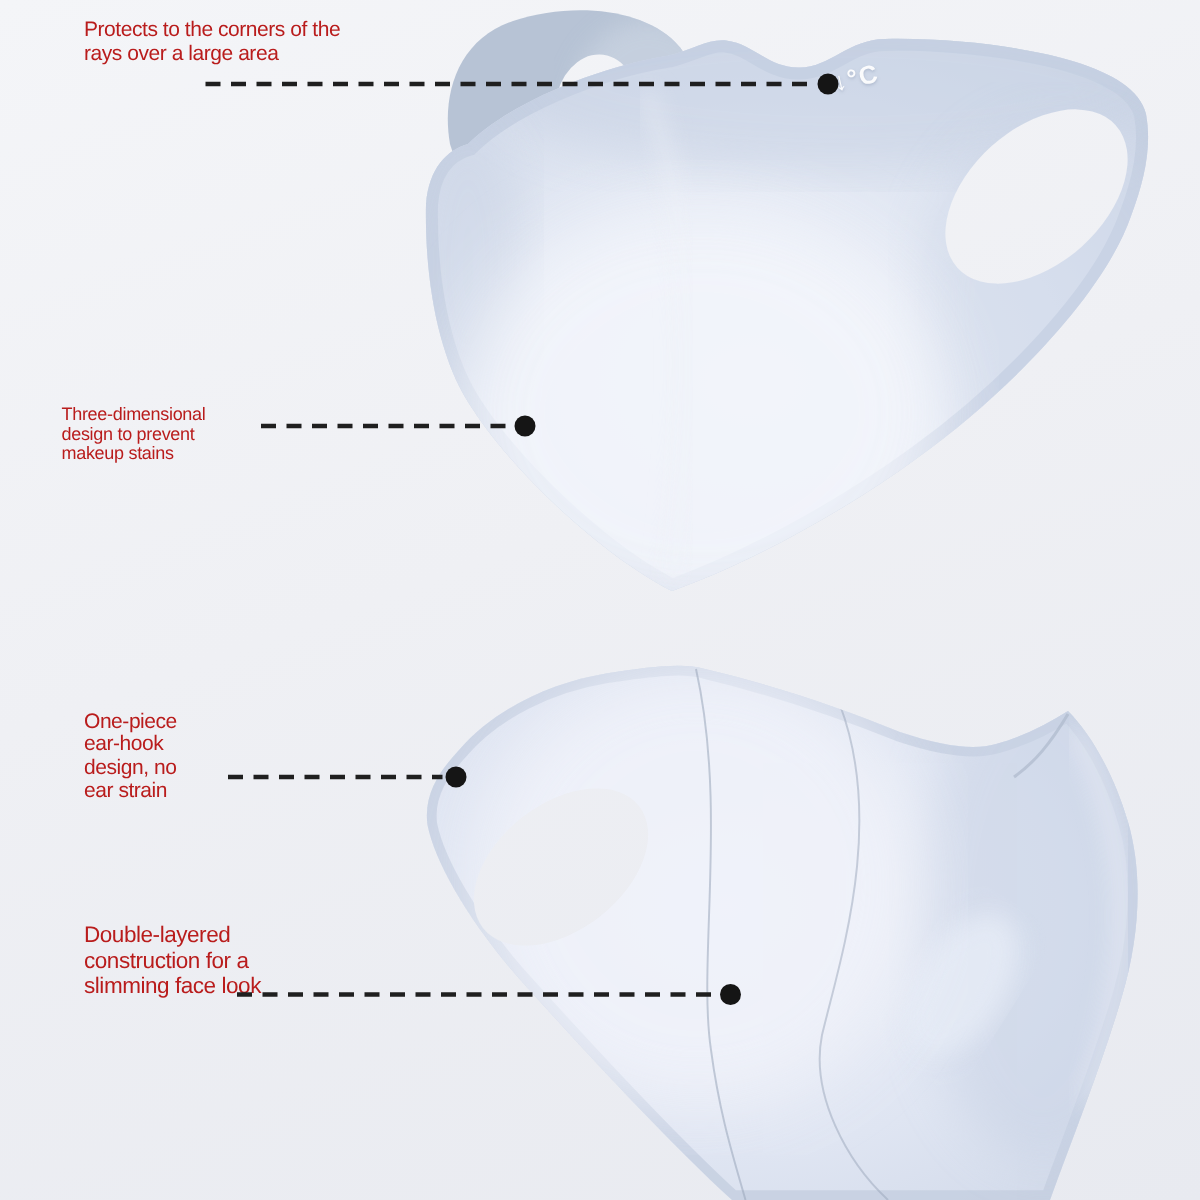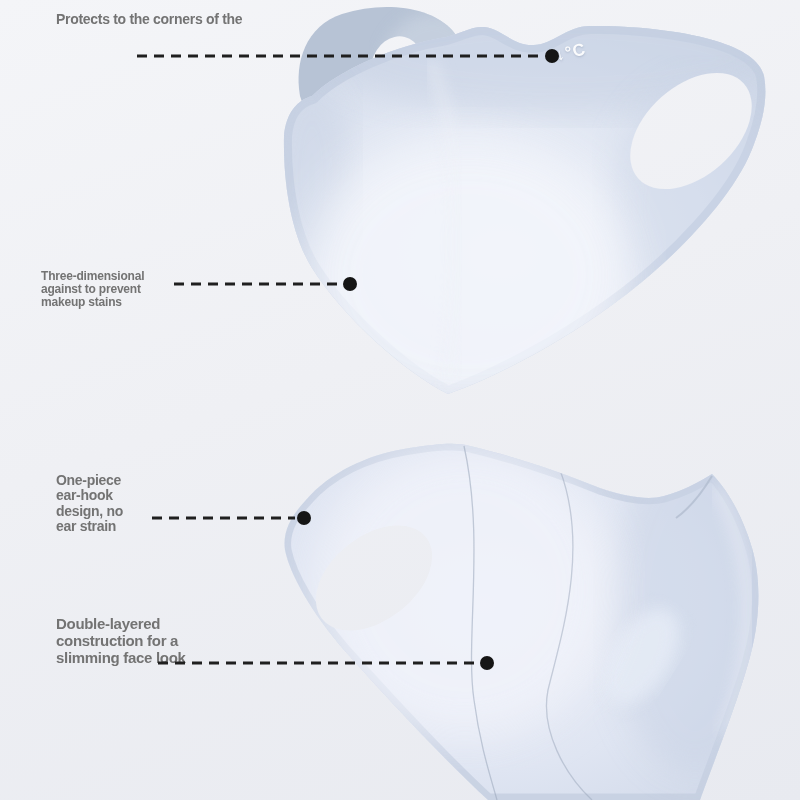--- a/index.html
+++ b/index.html
@@ -6,21 +6,21 @@
   html,body{margin:0;padding:0;}
   body{
     width:800px;height:800px;overflow:hidden;position:relative;
     font-family:"Liberation Sans","DejaVu Sans",sans-serif;
     background:linear-gradient(160deg,#f4f5f8 0%,#eff0f4 45%,#e8eaf0 100%);
   }
   .stage{position:absolute;inset:0;width:800px;height:800px;}
   .photo-layer{position:absolute;left:0;top:0;z-index:1;}
   .text-layer{position:absolute;inset:0;z-index:2;}
   .leader-layer{position:absolute;left:0;top:0;z-index:3;pointer-events:none;}
-  .ann{position:absolute;font-weight:700;color:#737373;}
+  .ann{position:absolute;font-weight:400;color:#b91c1c;}
   .ann .ln{white-space:nowrap;}
   .ann-uv{left:56px;top:12px;font-size:14px;line-height:15.5px;letter-spacing:-0.3px;}
   .ann-3d{left:41px;top:270px;font-size:12px;line-height:13.2px;letter-spacing:-0.2px;}
   .ann-ear{left:56px;top:473px;font-size:14px;line-height:15.4px;letter-spacing:-0.3px;}
   .ann-dbl{left:56px;top:615px;font-size:15px;line-height:17px;letter-spacing:-0.3px;}
   .brand-logo{
     position:absolute;left:556px;top:46px;z-index:2;
     font-size:17px;font-weight:700;letter-spacing:1px;
     color:rgba(255,255,255,0.93);
     text-shadow:0 1px 2px rgba(148,160,184,0.55);
@@ -145,24 +145,25 @@
         <path d="M 560,470 C 590,550 560,640 548,690 C 540,730 565,775 592,800" fill="none" stroke="#99a5ba" stroke-width="1.3" opacity="0.5"></path>
       </g>
     </g>
   </svg>
 
   <span class="brand-logo">↓°C</span>
 
   <div class="text-layer">
     <div class="ann ann-uv">
       <div class="ln">Protects to the corners of the</div>
+      <div class="ln">rays over a large area</div>
     </div>
     <div class="ann ann-3d">
       <div class="ln">Three-dimensional</div>
-      <div class="ln">against to prevent</div>
+      <div class="ln">design to prevent</div>
       <div class="ln">makeup stains</div>
     </div>
     <div class="ann ann-dbl">
       <div class="ln">Double-layered</div>
       <div class="ln">construction for a</div>
       <div class="ln">slimming face look</div>
     </div>
     <div class="ann ann-ear">
       <div class="ln">One-piece</div>
       <div class="ln">ear-hook</div>

